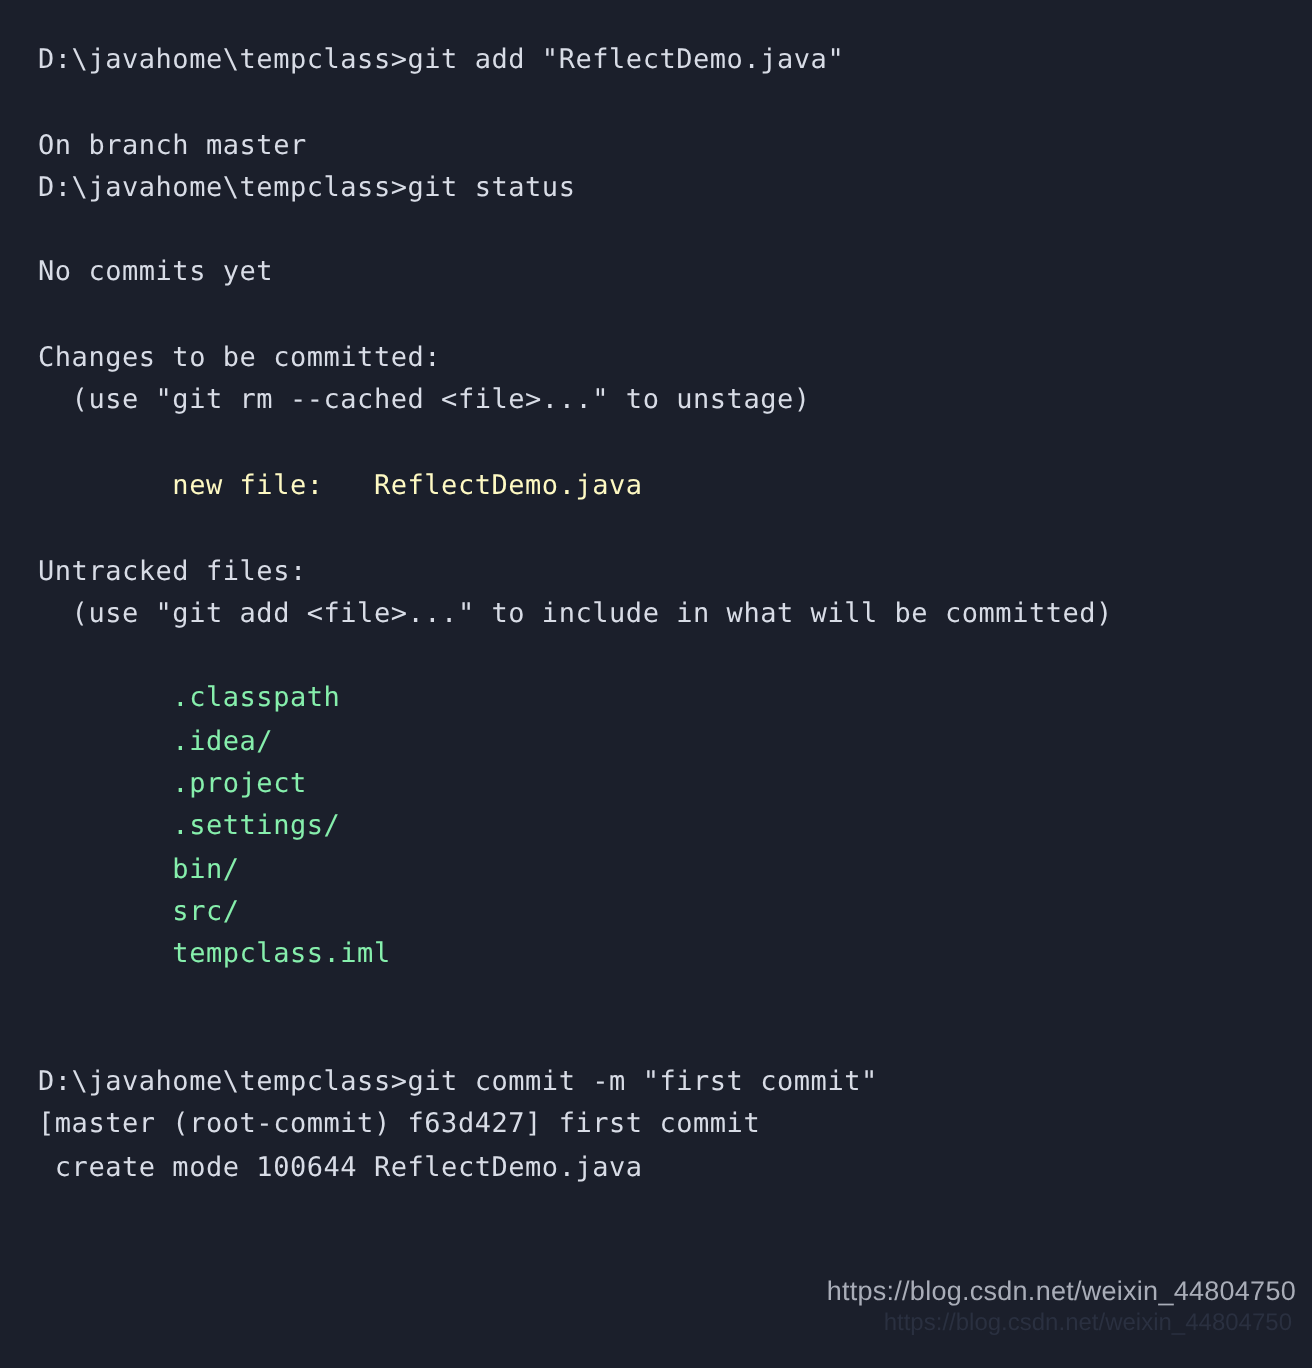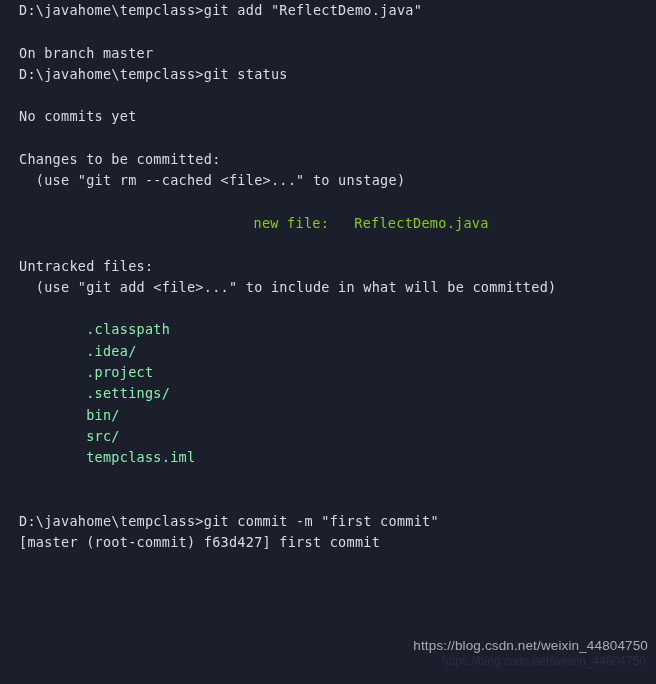--- a/index.html
+++ b/index.html
@@ -11,33 +11,33 @@
     position: relative;
     width: 656px;
     height: 668px;
     background: #1b1f2b;
     overflow: hidden;
     font-family: "DejaVu Sans Mono", "Liberation Mono", monospace;
     font-size: 13.5px;
     line-height: 21.3px;
     color: #d8dce6;
     box-sizing: border-box;
-    padding: 0 0 0 19px;
+    padding: 20px 0 0 19px;
     -webkit-font-smoothing: antialiased;
   }
   .line {
     white-space: pre;
     height: 21.3px;
     letter-spacing: 0.02em;
   }
   .line.blank {
     height: 21.3px;
   }
   .c-default { color: #d8dce6; }
-  .c-green   { color: #84cc16; text-align: center; }
+  .c-green   { color: #fef9c3; }
   .c-red     { color: #86efac; }
 
   .cursor {
     display: inline-block;
     width: 8.6px;
     height: 15px;
     background: #f2c14e;
     vertical-align: -2px;
     margin-left: 1px;
   }
@@ -86,19 +86,20 @@
       <div class="line c-red">        .idea/</div>
       <div class="line c-red">        .project</div>
       <div class="line c-red">        .settings/</div>
       <div class="line c-red">        bin/</div>
       <div class="line c-red">        src/</div>
       <div class="line c-red">        tempclass.iml</div>
       <div class="line c-default blank">&nbsp;</div>
       <div class="line c-default blank">&nbsp;</div>
       <div class="line c-default">D:\javahome\tempclass&gt;git commit -m "first commit"</div>
       <div class="line c-default">[master (root-commit) f63d427] first commit</div>
+      <div class="line c-default"> create mode 100644 ReflectDemo.java</div>
       <div class="line c-default blank">&nbsp;</div>
     </div>
 
 
   <div id="watermark">https://blog.csdn.net/weixin_44804750</div>
   <div id="watermark-ghost">https://blog.csdn.net/weixin_44804750</div>
 </div>
 
 </body></html>

